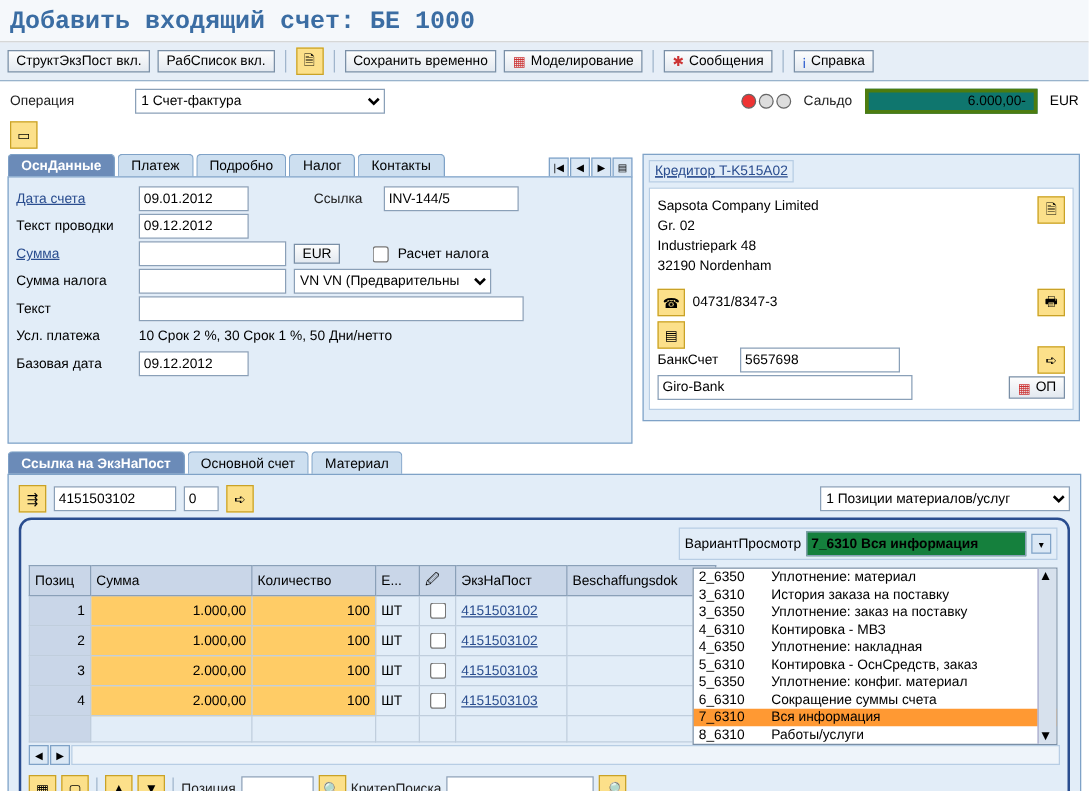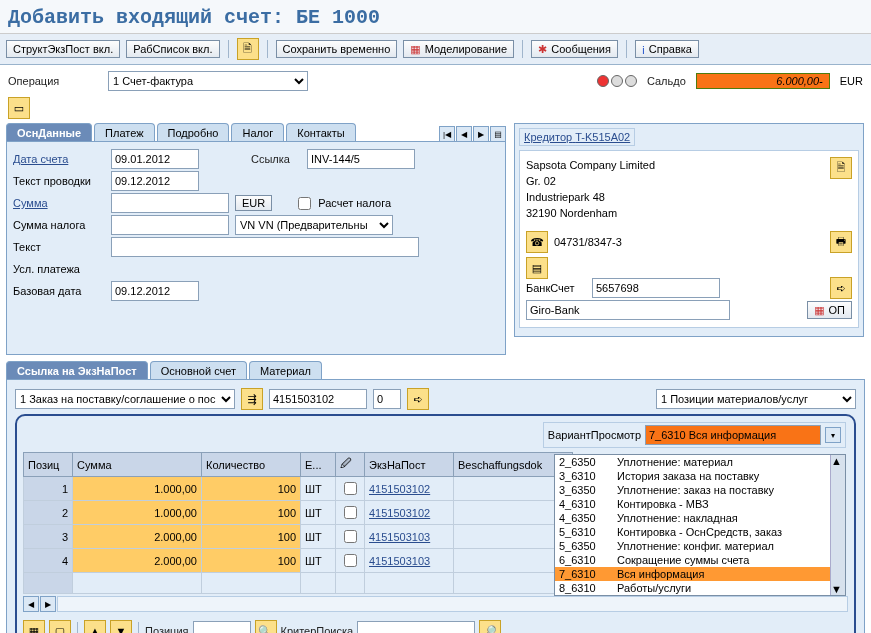--- a/index.html
+++ b/index.html
@@ -239,26 +239,25 @@
     display:flex; flex-direction:column; justify-content:space-between;
   }
   .balance-ind {
     display:inline-flex; align-items:center; gap:2px;
   }
   .light { width:10px; height:10px; border-radius:50%; border:1px solid #666; display:inline-block; }
   .light.red { background:#e33; }
   .light.off { background:#ddd; }
   .balance-val {
     display:inline-block;
-    border:1px solid #4d7c0f;
+    border:3px solid #4d7c0f;
     padding:1px 6px;
     min-width:120px;
     text-align:right;
-    background:#f97316;
-    font-style:italic;
+    background:#0f766e;
   }
   .hscroll {
     display:flex; gap:1px; margin-top:2px;
   }
   .hscroll .arrow {
     width:14px; height:14px; border:1px solid #7fa2c7; background:#dbe8f5;
     font-size:8px; display:flex; align-items:center; justify-content:center;
     cursor:pointer;
   }
   .bottom-tools {
@@ -266,21 +265,22 @@
     padding: 4px 0;
   }
   .variant-row {
     display:flex; align-items:center; gap:4px;
     background:#e2edf8;
     padding:2px 4px;
     border:1px solid #b7cde4;
     justify-content:space-between;
   }
   .variant-row input.sel {
-    background:#f97316;
+    background:#15803d;
+    font-weight:bold;
   }
 </style>
 </head>
 <body>
 
 <div class="page-title">Добавить входящий счет: БЕ 1000</div>
 
 <div class="toolbar">
   <button class="btn">СтруктЭкзПост вкл.</button>
   <button class="btn">РабСписок вкл.</button>
@@ -364,20 +364,21 @@
         <span class="formlabel">Сумма налога</span>
         <input type="text" style="width: 110px;">
         <select style="width:158px"><option>VN VN (Предварительны</option></select>
       </div>
       <div class="formrow">
         <span class="formlabel">Текст</span>
         <input type="text" style="width: 300px;">
       </div>
       <div class="formrow">
         <span class="formlabel">Усл. платежа</span>
+        <span>10 Срок 2 %, 30 Срок 1 %, 50 Дни/нетто</span>
       </div>
       <div class="formrow">
         <span class="formlabel">Базовая дата</span>
         <input type="text" style="width: 80px;" value="09.12.2012">
       </div>
     </div>
   </div>
 
   <div class="vendor-box">
     <span class="hdr"><span class="label-link">Кредитор</span>&nbsp;<span>T-K515A02</span></span>
@@ -415,21 +416,20 @@
 </div>
 
 <div class="section2">
   <div class="tabstrip">
     <div class="tab active">Ссылка на ЭкзНаПост</div>
     <div class="tab">Основной счет</div>
     <div class="tab">Материал</div>
   </div>
   <div class="box" style="padding:8px;position:relative">
     <div style="display:flex;gap:6px;align-items:center">
-      <select style="width:220px"><option>1 Заказ на поставку/соглашение о пос</option></select>
       <span class="ylw">⇶</span>
       <input type="text" style="width: 90px;" value="4151503102">
       <input type="text" style="width: 20px;" value="0">
       <span class="ylw">➪</span>
       <span style="flex:1"></span>
       <select style="width:200px"><option>1 Позиции материалов/услуг</option></select>
     </div>
 
     <div class="grid-wrap">
       <div class="variant-row" style="position:absolute;right:8px;top:6px">

